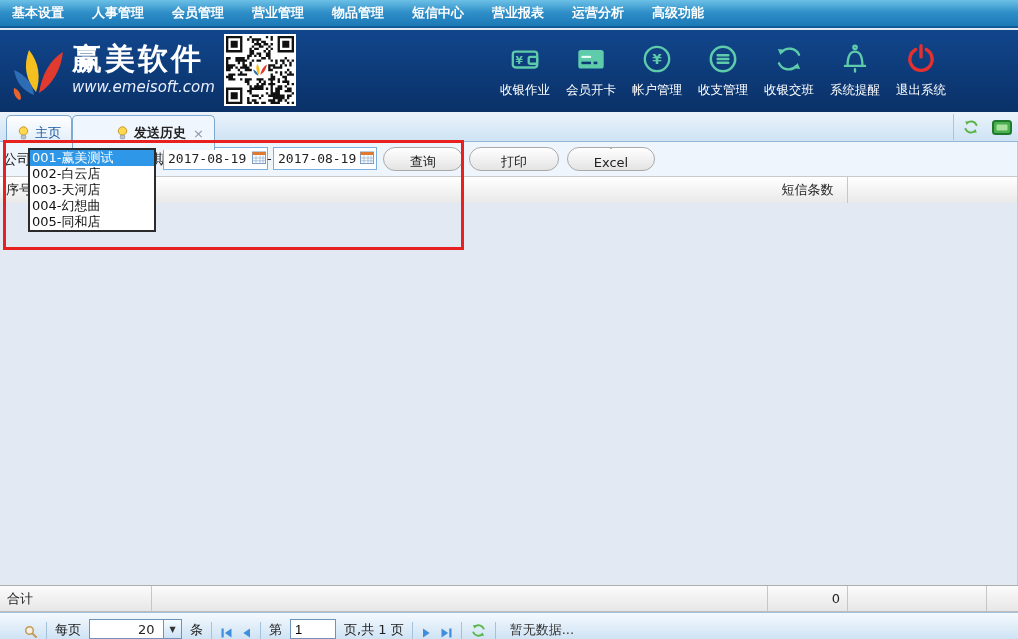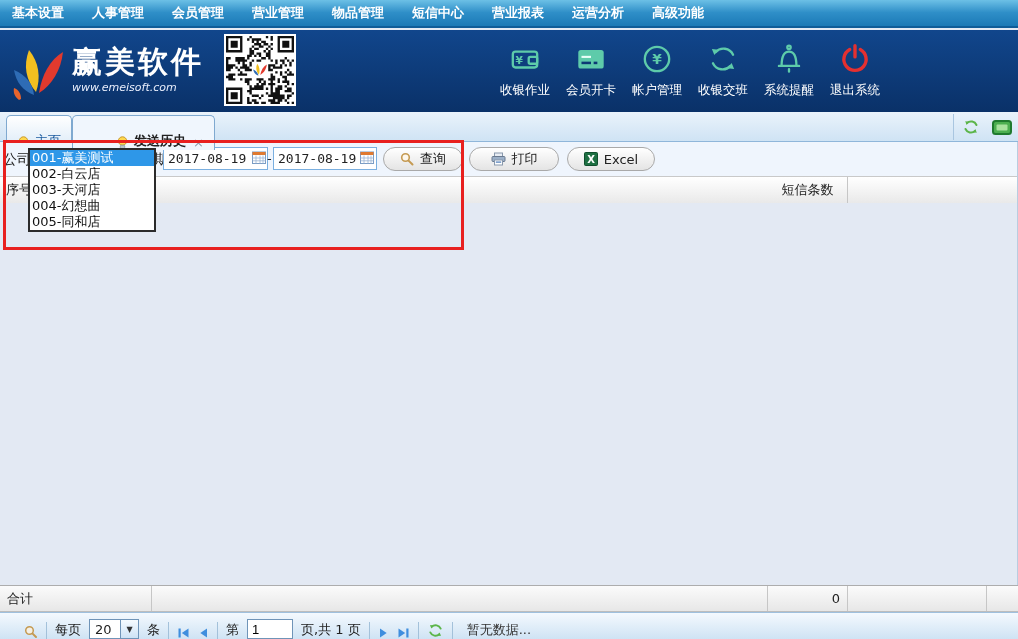--- a/index.html
+++ b/index.html
@@ -13,30 +13,30 @@
   .topmenu{position:absolute;top:0;left:0;right:0;height:28px;
     background:linear-gradient(#6cc0e6 0%,#2f8fc8 48%,#1b79b6 100%);
     border-bottom:2px solid #0f5c98;display:flex;align-items:center;gap:28px;padding:0 12px;}
   .topmenu .mi{color:#fff;font-weight:bold;font-size:13px;white-space:nowrap;cursor:pointer;text-align:right;}
   
   .header{position:absolute;top:30px;left:0;right:0;height:82px;
     background:linear-gradient(#11468c,#0a3168);}
   .brand{position:absolute;left:12px;top:8px;display:flex;align-items:center;}
   .brand-text{margin-left:8px;}
   .brand-name{color:#fff;font-size:30px;font-weight:bold;letter-spacing:3px;line-height:34px;}
-  .brand-url{color:#e8eefc;font-size:11px;font-style:italic;margin-top:2px;}
+  .brand-url{color:#e8eefc;font-size:15px;font-style:italic;margin-top:2px;}
   .qr{position:absolute;left:224px;top:4px;width:72px;height:72px;background:#fff;padding:2px;}
   .quick{position:absolute;left:492px;top:6px;display:flex;}
   .qa{width:66px;display:flex;flex-direction:column;align-items:center;padding-top:5px;cursor:pointer;}
   .qa-label{color:#fff;font-size:12.5px;margin-top:5px;white-space:nowrap;}
   
   .tabbar{position:absolute;top:112px;left:0;right:0;height:30px;
     background:linear-gradient(#eaf3fb,#cfe3f4);border-bottom:1px solid #8fb6da;}
   .tab{position:absolute;top:3px;height:35px;border:1px solid #7fa9d0;border-bottom:none;
-    border-radius:5px 5px 0 0;display:flex;align-items:flex-end;gap:5px;padding:0 10px;
+    border-radius:5px 5px 0 0;display:flex;align-items:center;gap:5px;padding:0 10px;
     background:linear-gradient(#ffffff,#d9e9f7);font-size:13px;color:#1a5a9e;cursor:pointer;}
   .tab.active{background:#f0f6fd;color:#222;font-weight:bold;z-index:2;padding-left:43px;}
   .tab-home{left:6px;}
   .tab-active{left:72px;}
   .tab-close{color:#8898a8;font-weight:normal;font-size:13px;margin-left:2px;cursor:pointer;}
   .tab-actions{position:absolute;right:6px;top:6px;display:flex;gap:12px;align-items:center;}
   .tab-sep{position:absolute;right:64px;top:2px;width:1px;height:26px;background:#a9c6e0;}
   
   .panel{position:absolute;top:142px;left:0;width:1018px;height:443px;background:#e3e9f3;
     border-right:1px solid #b9cde0;}
@@ -47,21 +47,21 @@
   .dateinput{position:absolute;top:5px;height:23px;border:1px solid #7aafe0;background:#fff;
     font-size:13px;padding:0 16px 0 4px;color:#222;width:105px;font-family:"DejaVu Sans Mono","Liberation Mono",monospace;}
   .date1{left:163px;}
   .date2{left:273px;width:104px;}
   .cal-icon{position:absolute;top:9px;width:14px;height:13px;cursor:pointer;}
   .cal1{left:252px;}
   .cal2{left:360px;}
   .date-dash{position:absolute;left:267px;top:9px;}
   .pillbtn{position:absolute;top:5px;height:24px;border:1px solid #a9a9a9;border-radius:12px;
     background:linear-gradient(#ffffff,#e4e4e4);display:flex;align-items:center;justify-content:center;
-    gap:6px;font-size:13px;color:#222;cursor:pointer;}
+    gap:6px;font-size:13px;color:#222;cursor:pointer;flex-direction:column;}
   .btn-query{left:383px;width:80px;}
   .btn-print{left:469px;width:90px;}
   .btn-excel{left:567px;width:88px;}
   
   .thead{position:absolute;top:34px;left:0;right:0;height:28px;
     background:linear-gradient(#ffffff,#e9e9e9);
     border-top:1px solid #c9c9c9;border-bottom:1px solid #b9b9b9;}
   .th{position:absolute;top:0;height:26px;border-right:1px solid #c6c6c6;
     display:flex;align-items:center;font-size:13px;color:#222;padding:0 6px;}
   .th-seq{left:0;width:152px;}
@@ -90,21 +90,21 @@
   .tc-content{left:152px;width:616px;}
   .tc-count{left:768px;width:80px;justify-content:flex-end;}
   .tc-time{left:848px;width:139px;}
   .tc-fill{left:987px;width:31px;border-right:none;}
   
   .pagebar{position:absolute;top:612px;left:0;right:0;height:27px;
     background:linear-gradient(#f4f9fe,#cfe3f4);border-top:1px solid #9fc0de;
     display:flex;align-items:flex-end;padding:0 24px;gap:8px;font-size:13px;color:#222;}
   .psep{width:1px;height:17px;background:#a3c1da;}
   .combo{display:inline-flex;align-items:center;border:1px solid #6f94b8;background:#fff;height:20px;cursor:pointer;}
-  .combo-val{width:30px;padding-left:5px;font-size:13px;}
+  .combo-val{width:30px;padding-left:5px;font-size:13px;margin-left:43px;}
   .combo-arrow{width:18px;height:100%;border-left:1px solid #6f94b8;
     background:linear-gradient(#f6fbff,#cde2f5);display:flex;align-items:center;justify-content:center;
     font-size:8px;color:#333;}
   .page-input{width:46px;height:20px;border:1px solid #6f94b8;background:#fff;font-size:13px;padding:0 4px;}
   .navbtn{display:flex;align-items:center;cursor:pointer;}
   .status-text{margin-left:6px;color:#333;}
   svg{display:block;}
 </style>
 </head>
 <body>
@@ -178,20 +178,27 @@
       <span class="qa-label">会员开卡</span>
     </div>
     <div class="qa">
       <svg width="36" height="36" viewBox="0 0 34 34" fill="none" stroke="#5ecbaa" stroke-width="2.2">
         <circle cx="17" cy="17" r="11.5"></circle>
         <text x="17" y="22" font-size="13" fill="#5ecbaa" stroke="none" text-anchor="middle" font-weight="bold">¥</text>
       </svg>
       <span class="qa-label">帐户管理</span>
     </div>
     <div class="qa">
+      <svg width="36" height="36" viewBox="0 0 34 34" fill="none" stroke="#5ecbaa" stroke-width="2.4" stroke-linecap="round">
+        <circle cx="17" cy="17" r="11.5"></circle>
+        <path d="M12,13.5 h10 M12,17 h10 M12,20.5 h10"></path>
+      </svg>
+      <span class="qa-label">收支管理</span>
+    </div>
+    <div class="qa">
       <svg width="36" height="36" viewBox="0 0 34 34" fill="none" stroke="#5ecbaa" stroke-width="2.2" stroke-linecap="round">
         <path d="M26.5,13 A10,10 0 0 0 10,10.5"></path>
         <path d="M7.5,21 A10,10 0 0 0 24,23.5"></path>
         <polygon points="6.5,7.5 12.8,8.2 8.8,13.2" fill="#5ecbaa" stroke="none"></polygon>
         <polygon points="27.5,26.5 21.2,25.8 25.2,20.8" fill="#5ecbaa" stroke="none"></polygon>
       </svg>
       <span class="qa-label">收银交班</span>
     </div>
     <div class="qa">
       <svg width="36" height="36" viewBox="0 0 34 34" fill="none" stroke="#5ecbaa" stroke-width="2.2" stroke-linecap="round">

